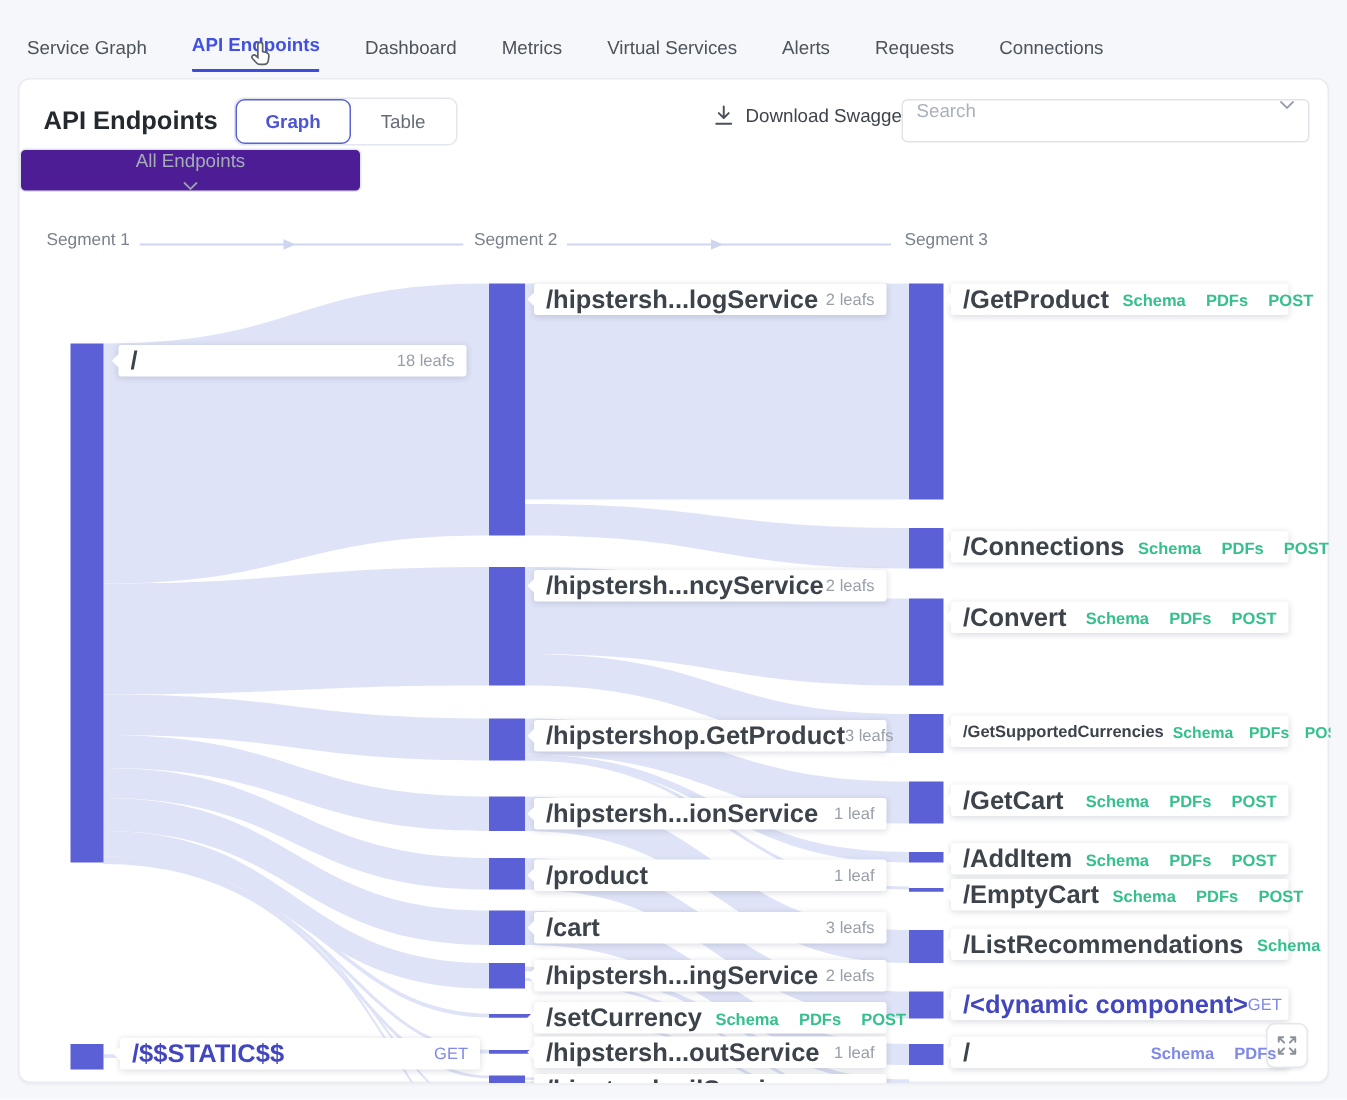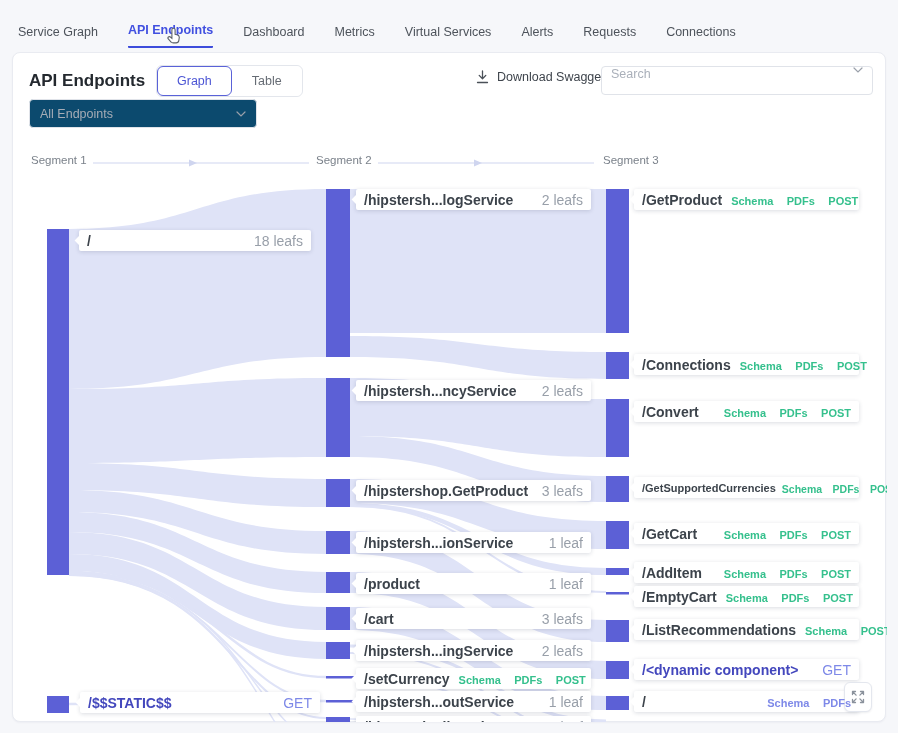--- a/index.html
+++ b/index.html
@@ -12,38 +12,38 @@
   
   .topnav { position:absolute; left:0; top:0; width:898px; height:48px; display:flex; align-items:flex-end; padding:16px 0 0 18px; gap:30px; }
   .nav-item { font-size:12.5px; color:#4d535b; padding-bottom:9px; cursor:default; white-space:nowrap; }
   .nav-item.active { color:#4150e0; font-weight:bold; border-bottom:2px solid #3d4cdb; border-radius:1px; }
   .cursor-hand { position:absolute; left:167px; top:27px; width:16px; height:17px; }
   
   .panel { position:absolute; left:12px; top:52px; width:874px; height:670px; background:#fff; border:1px solid #e9ebf1; border-radius:8px; box-shadow:0 1px 2px rgba(25,35,65,.04); }
   .panel-title { position:absolute; left:16px; top:18px; font-size:17px; font-weight:bold; color:#24292f; }
   .view-toggle { position:absolute; left:143px; top:12px; display:flex; border:1px solid #e3e6ec; border-radius:6px; background:#fff; }
   .vt-btn { height:30px; padding:0 19px; font-size:12.5px; line-height:28px; color:#666c74; background:#fff; border:1px solid transparent; border-radius:6px; cursor:pointer; }
-  .vt-btn.active { color:#4c55d4; border-color:#5a62d8; font-weight:normal; }
+  .vt-btn.active { color:#4c55d4; border-color:#5a62d8; font-weight:bold; }
   .download { position:absolute; left:463px; top:17px; display:flex; align-items:center; gap:8px; cursor:pointer; }
   .download-label { font-size:12.5px; color:#3e444c; }
   .search-box { position:absolute; left:588px; top:13px; width:272px; height:29px; border:1px solid #e0e3e9; border-radius:4px; display:flex; align-items:flex-start; padding:0 9px; background:#fff; }
   .search-box input { flex:1; border:none; outline:none; font-size:12.5px; color:#3c434b; font-family:inherit; background:transparent; }
   .search-box input::placeholder { color:#aab0ba; }
-  .select { position:absolute; left:16px; top:46px; width:228px; height:29px; border:1px solid #e0e3e9; border-radius:4px; display:flex; align-items:center; justify-content:space-between; padding:0 10px; background:#0c4a6e; cursor:pointer; }
+  .select { position:absolute; left:0; top:46px; width:228px; height:29px; border:1px solid #e0e3e9; border-radius:4px; display:flex; align-items:center; justify-content:space-between; padding:0 10px; background:#4c1d95; cursor:pointer;flex-direction:column; }
   .select-text { font-size:12.5px; color:#a6acb6; }
   
   .seg-label { position:absolute; top:101px; font-size:11.5px; color:#7b828b; }
   .seg-arrow { position:absolute; top:106px; }
   
   .chart { position:absolute; left:0; top:128px; width:874px; height:541px; overflow:hidden; }
   .chart svg.sankey { position:absolute; left:0; top:0; }
   .node-label { position:absolute; height:21px; background:#fff; border-radius:2px; box-shadow:0 1px 4px rgba(25,35,70,.16); display:flex; align-items:center; justify-content:space-between; padding:0 8px; white-space:nowrap; }
   .node-label::before { content:""; position:absolute; left:-3px; top:7px; width:7px; height:7px; background:#fff; transform:rotate(45deg); }
-  .nl-text { font-size:14px; font-weight:bold; color:#3c434b; position:relative; z-index:1; }
-  .nl-meta { font-size:14px; color:#989fa9; position:relative; z-index:1; }
+  .nl-text { font-size:17px; font-weight:bold; color:#3c434b; position:relative; z-index:1; }
+  .nl-meta { font-size:11px; color:#989fa9; position:relative; z-index:1; }
   .purple .nl-text { color:#4347bd; }
   .meta-purple { color:#7e89e8 !important; }
   .nl-links { position:relative; z-index:1; }
   .lnk { font-size:11px; font-weight:bold; color:#35c08d; margin-left:9px; cursor:pointer; }
   .lnk.lpurple { color:#7e89e8; }
   .compact .nl-text { font-size:11px; }
   .compact .lnk { margin-left:6px; font-size:10.5px; }
   .expand-btn { position:absolute; left:831px; top:501px; width:28px; height:30px; background:#fff; border:1px solid #e4e7ee; border-radius:6px; display:flex; align-items:center; justify-content:center; cursor:pointer; box-shadow:0 1px 2px rgba(25,35,65,.08); }
 </style>
 </head>

